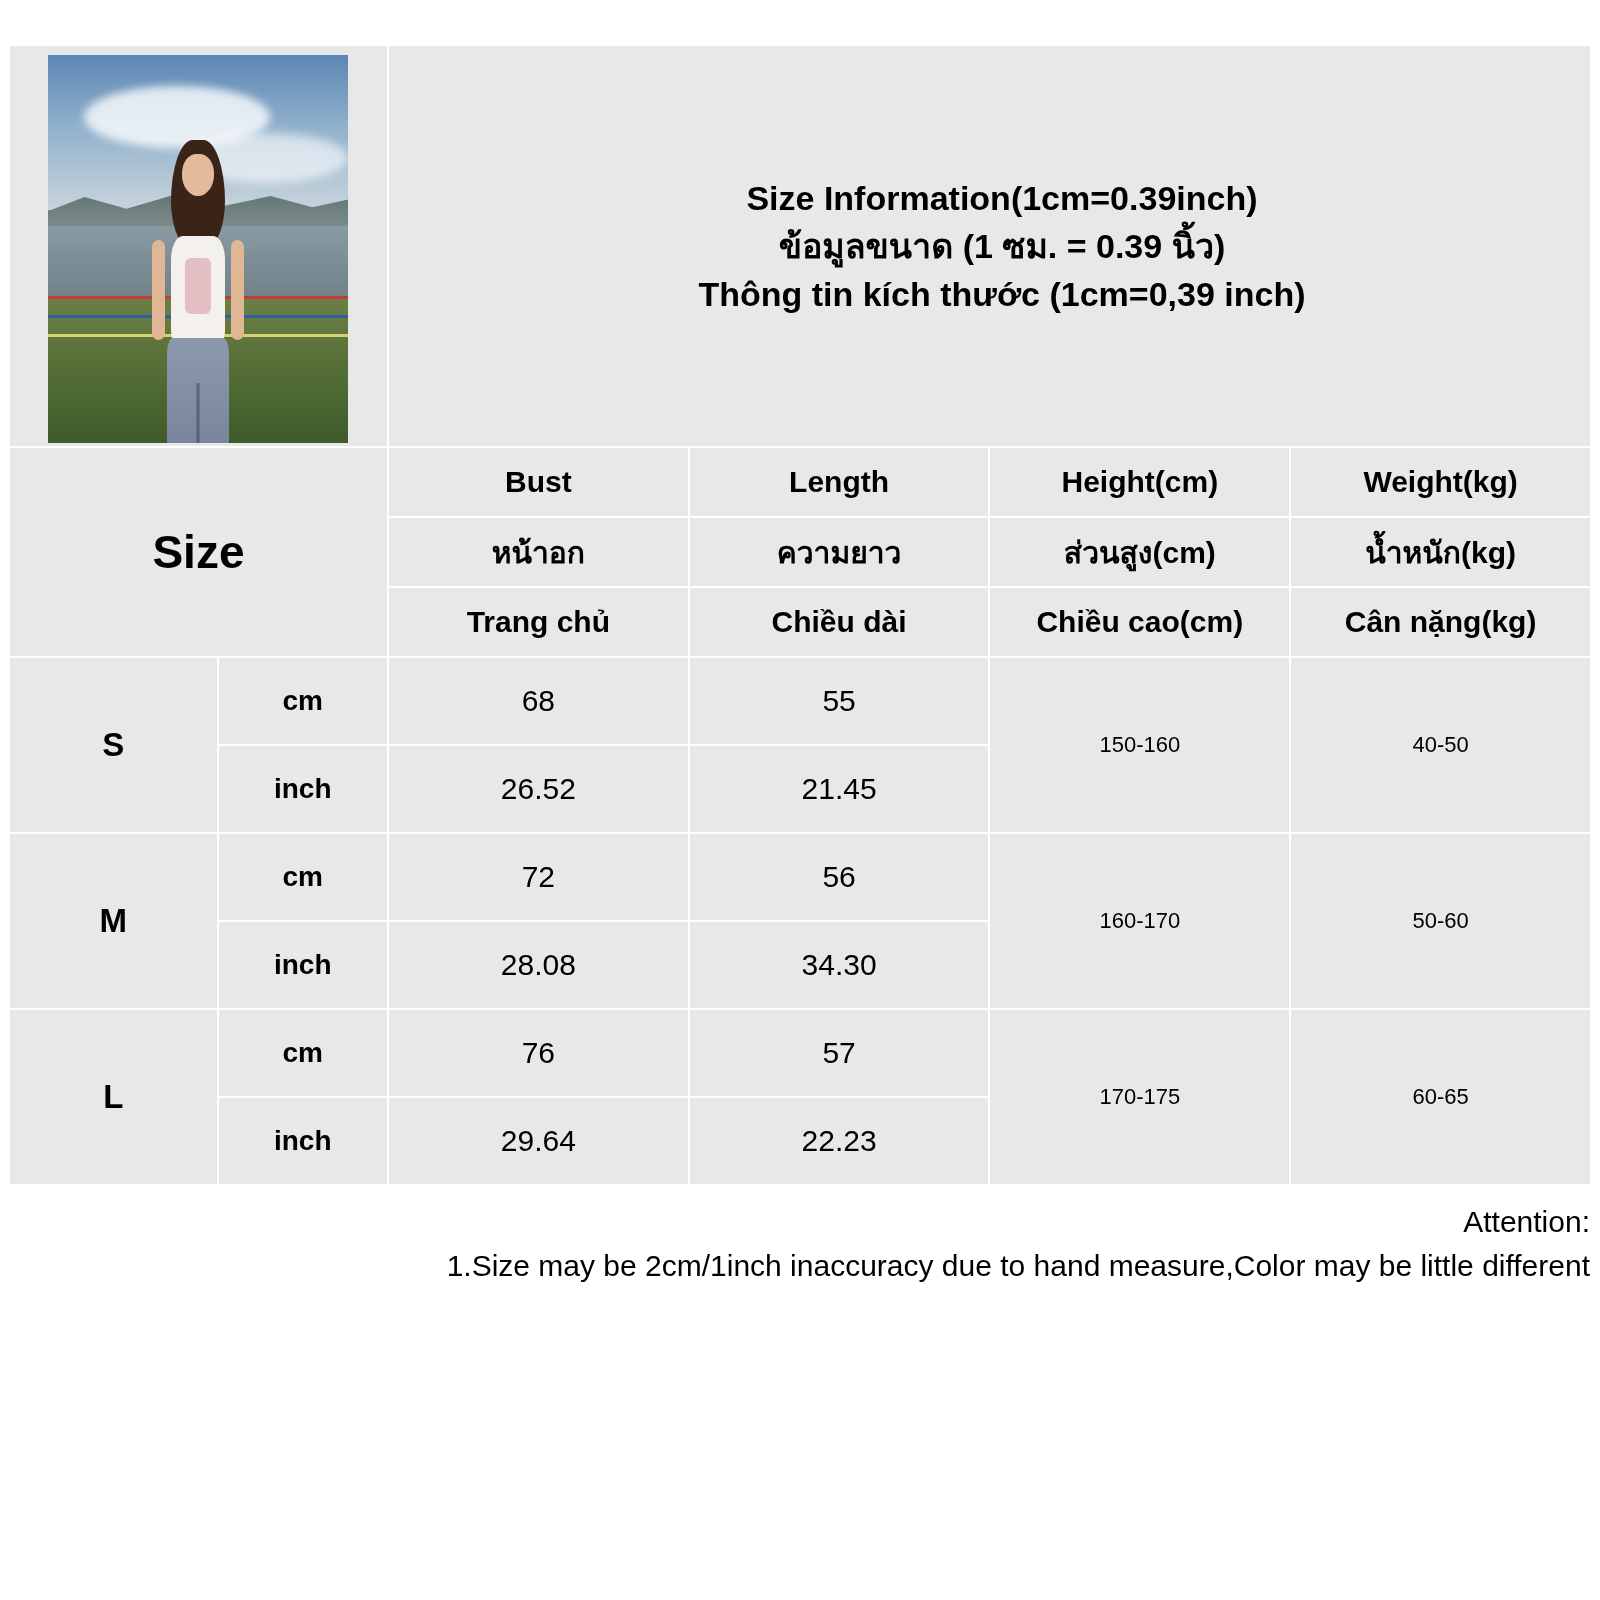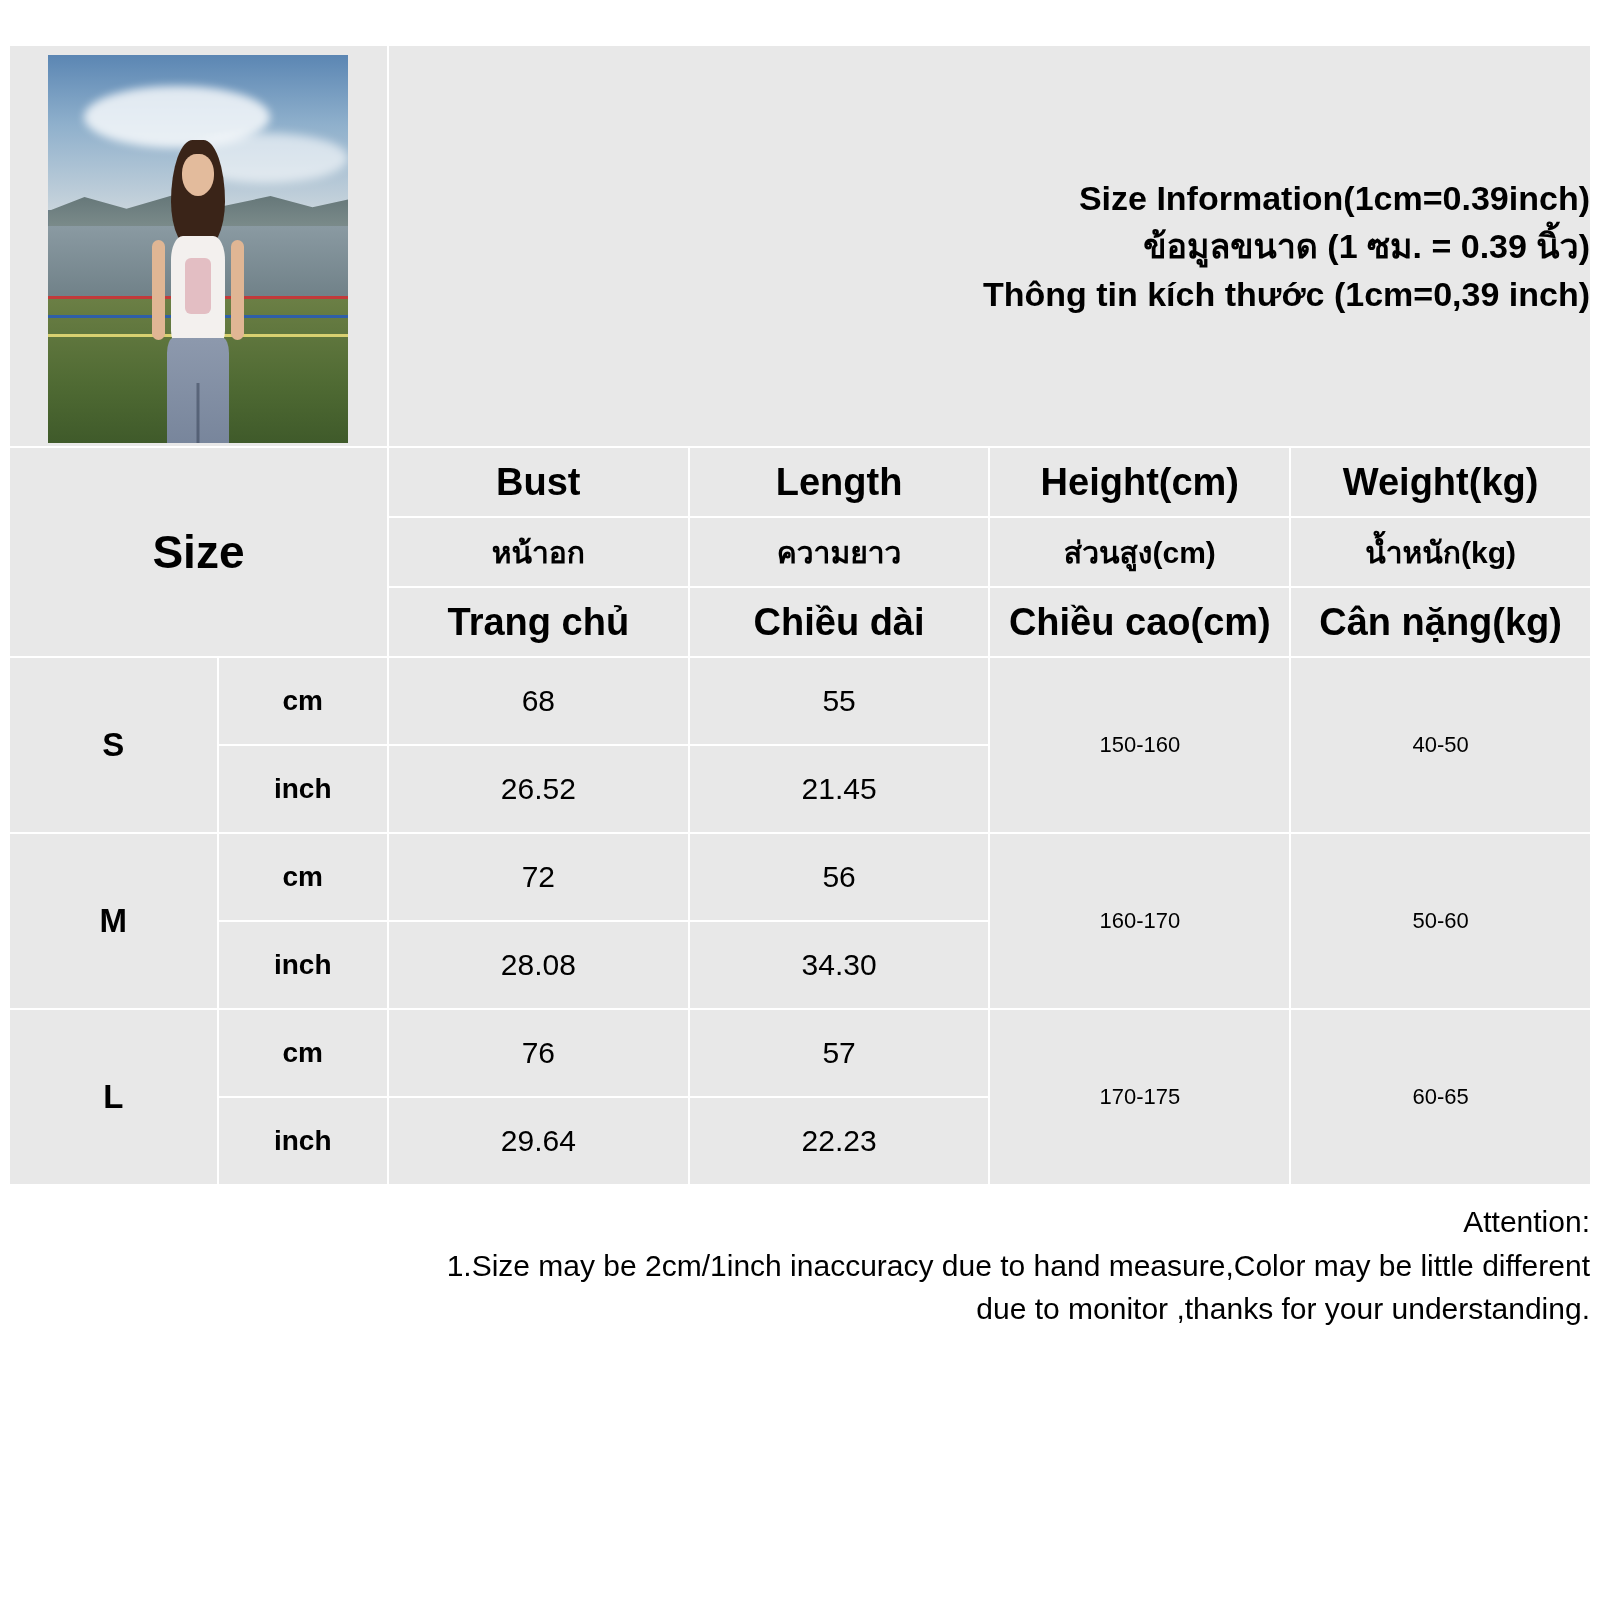--- a/index.html
+++ b/index.html
@@ -133,21 +133,21 @@
     border-radius: 8px;
   }
   .ph-armL { left: 2px; }
   .ph-armR { right: 2px; }
 
   .title-cell {
     background: #e8e8e8;
     padding: 0 20px;
   }
   .title-block {
-    text-align: right;
+    text-align: center;
     line-height: 1.42;
     padding-left: 25px;
   }
   .title-line {
     font-weight: bold;
     font-size: 34px;
     color: #000;
     white-space: nowrap;
   }
   .green-flag {
@@ -159,21 +159,21 @@
     border-bottom: 22px solid transparent;
   }
 
   
   .size-head {
     font-weight: bold;
     font-size: 46px;
   }
   .col-head {
     font-weight: bold;
-    font-size: 38px;
+    font-size: 30px;
     height: 68px;
   }
   .col-head.thai { font-size: 30px; margin-top: 32px; }
 
   
   .size-label {
     font-weight: bold;
     font-size: 33px;
   }
   .unit-label {
@@ -312,16 +312,15 @@
         <td class="unit-label">inch</td>
         <td class="val">29.64</td>
         <td class="val">22.23</td>
       </tr>
     </tbody>
   </table>
 
   <div class="attention">
     <div>Attention:</div>
     <div>1.Size may be 2cm/1inch inaccuracy due to hand measure,Color may be little different</div>
-    <div>due to monitor ,thanks for your understanding.</div>
   </div>
 
 </div>
 
 </body></html>

